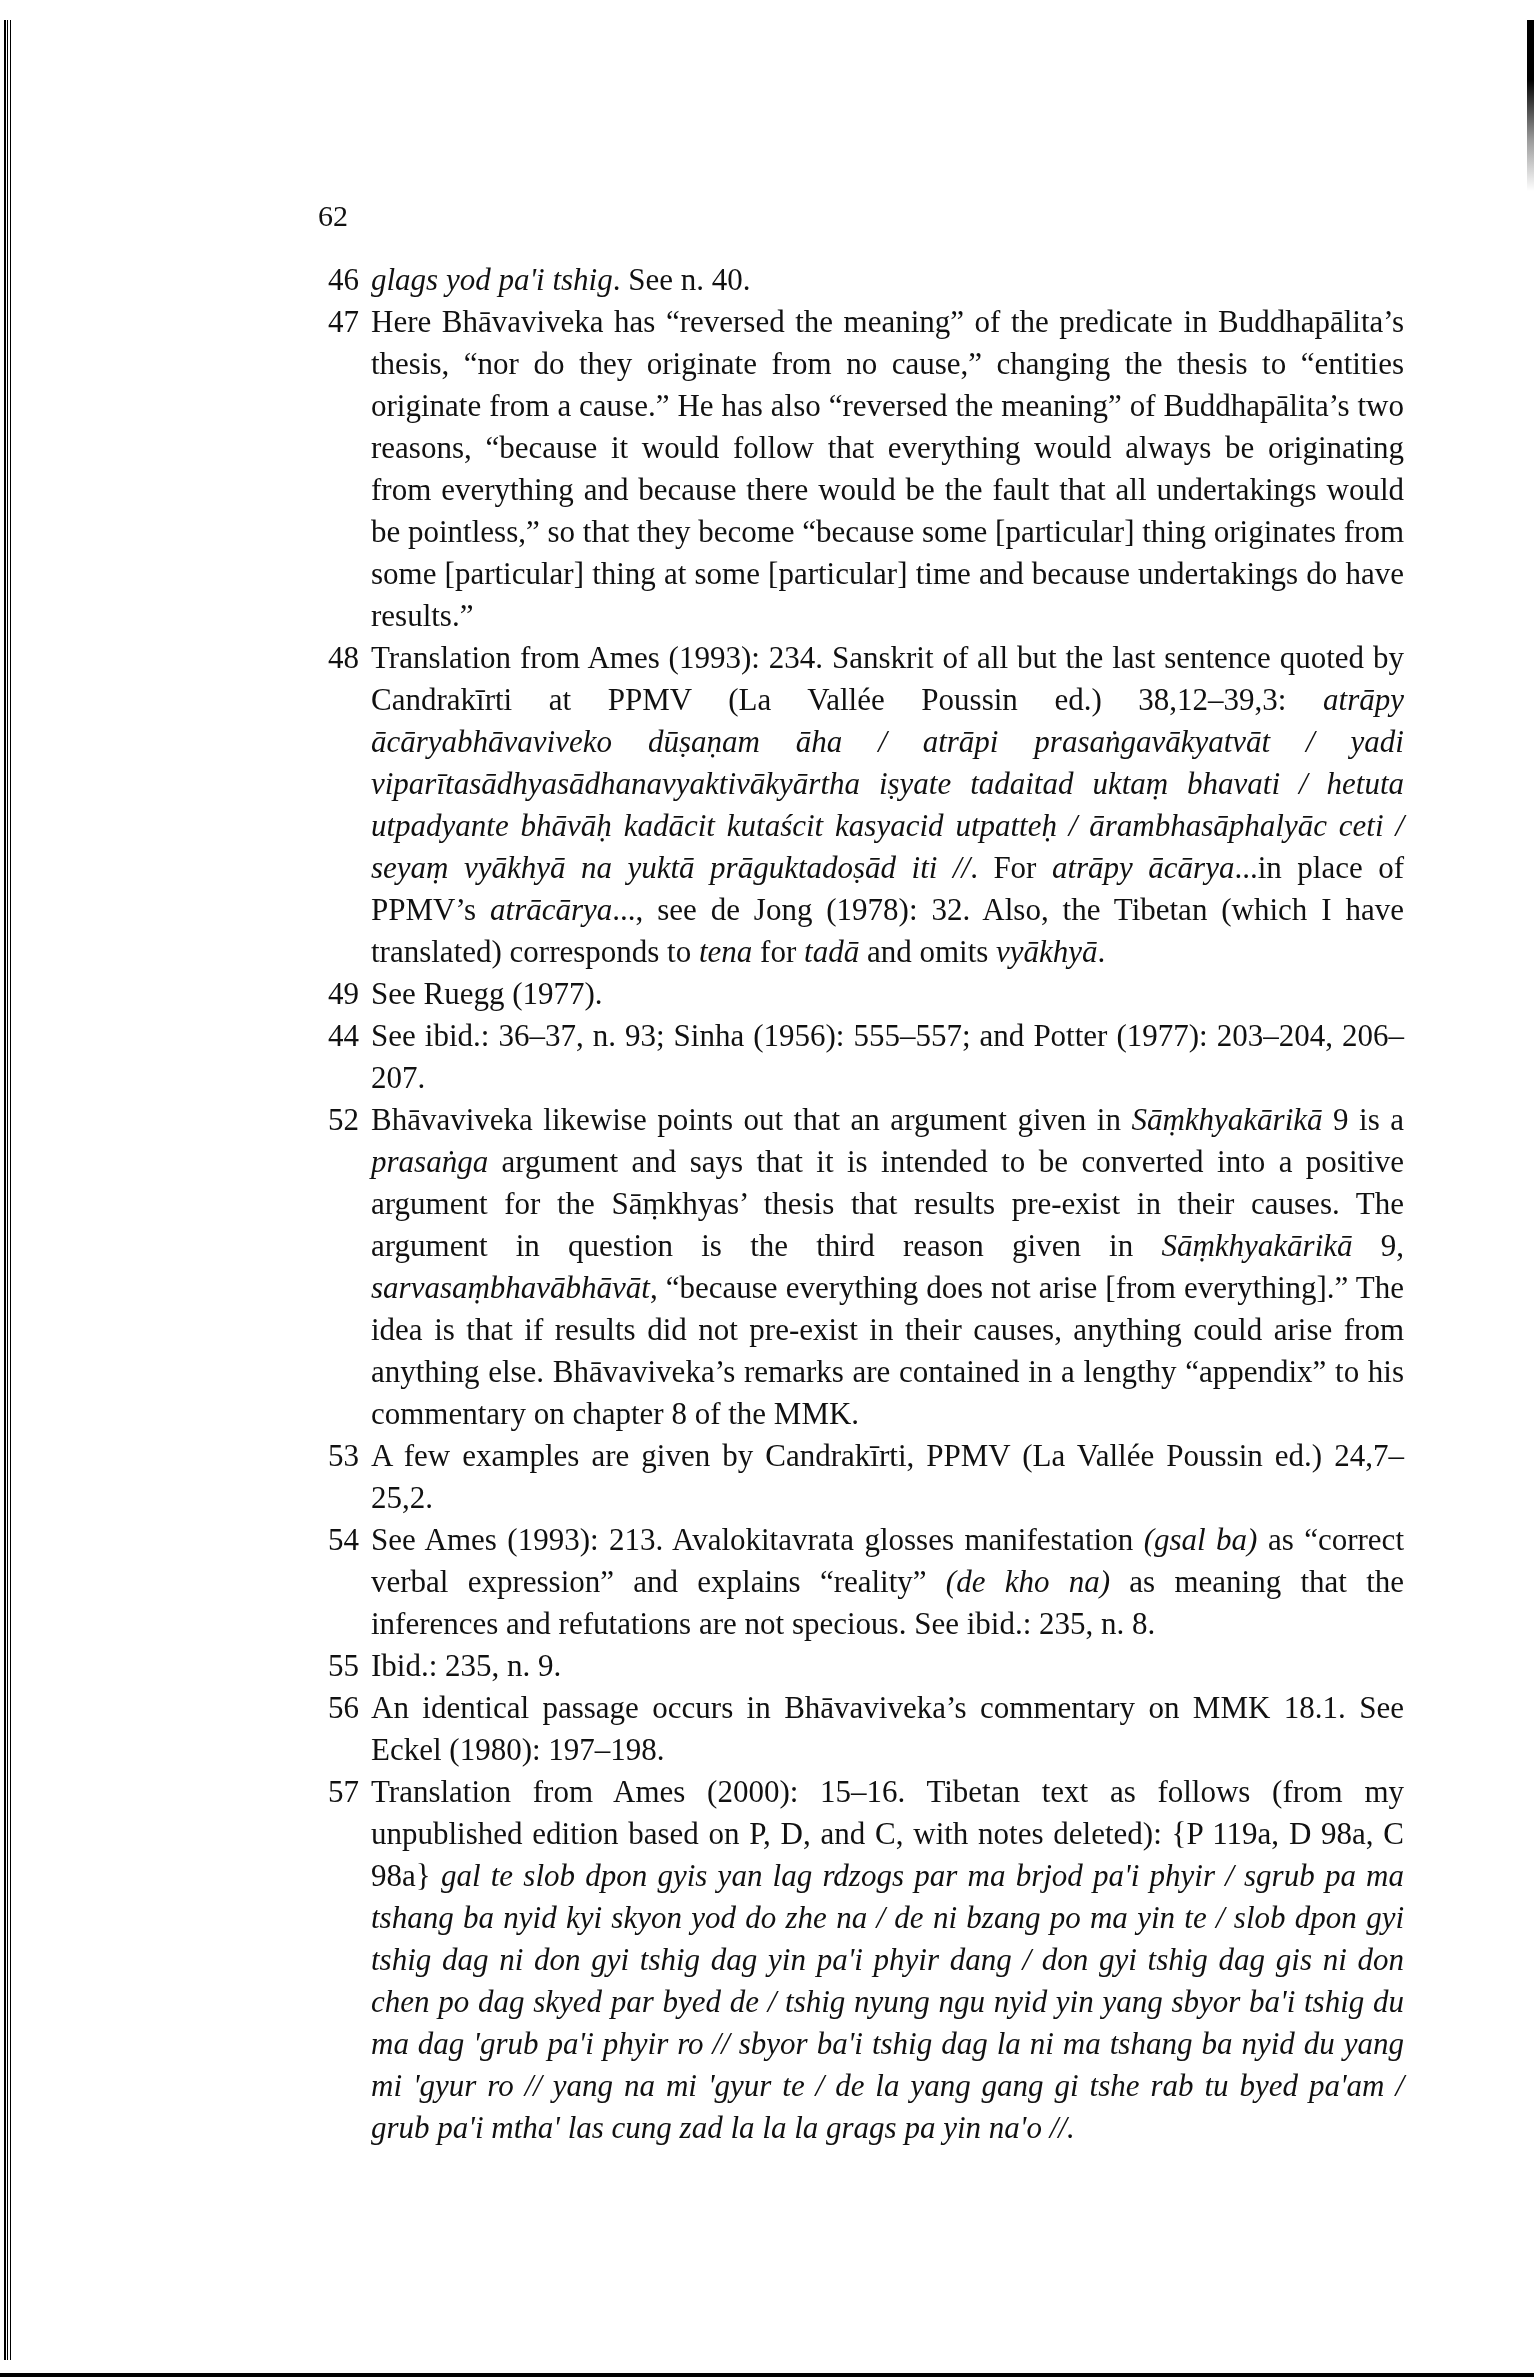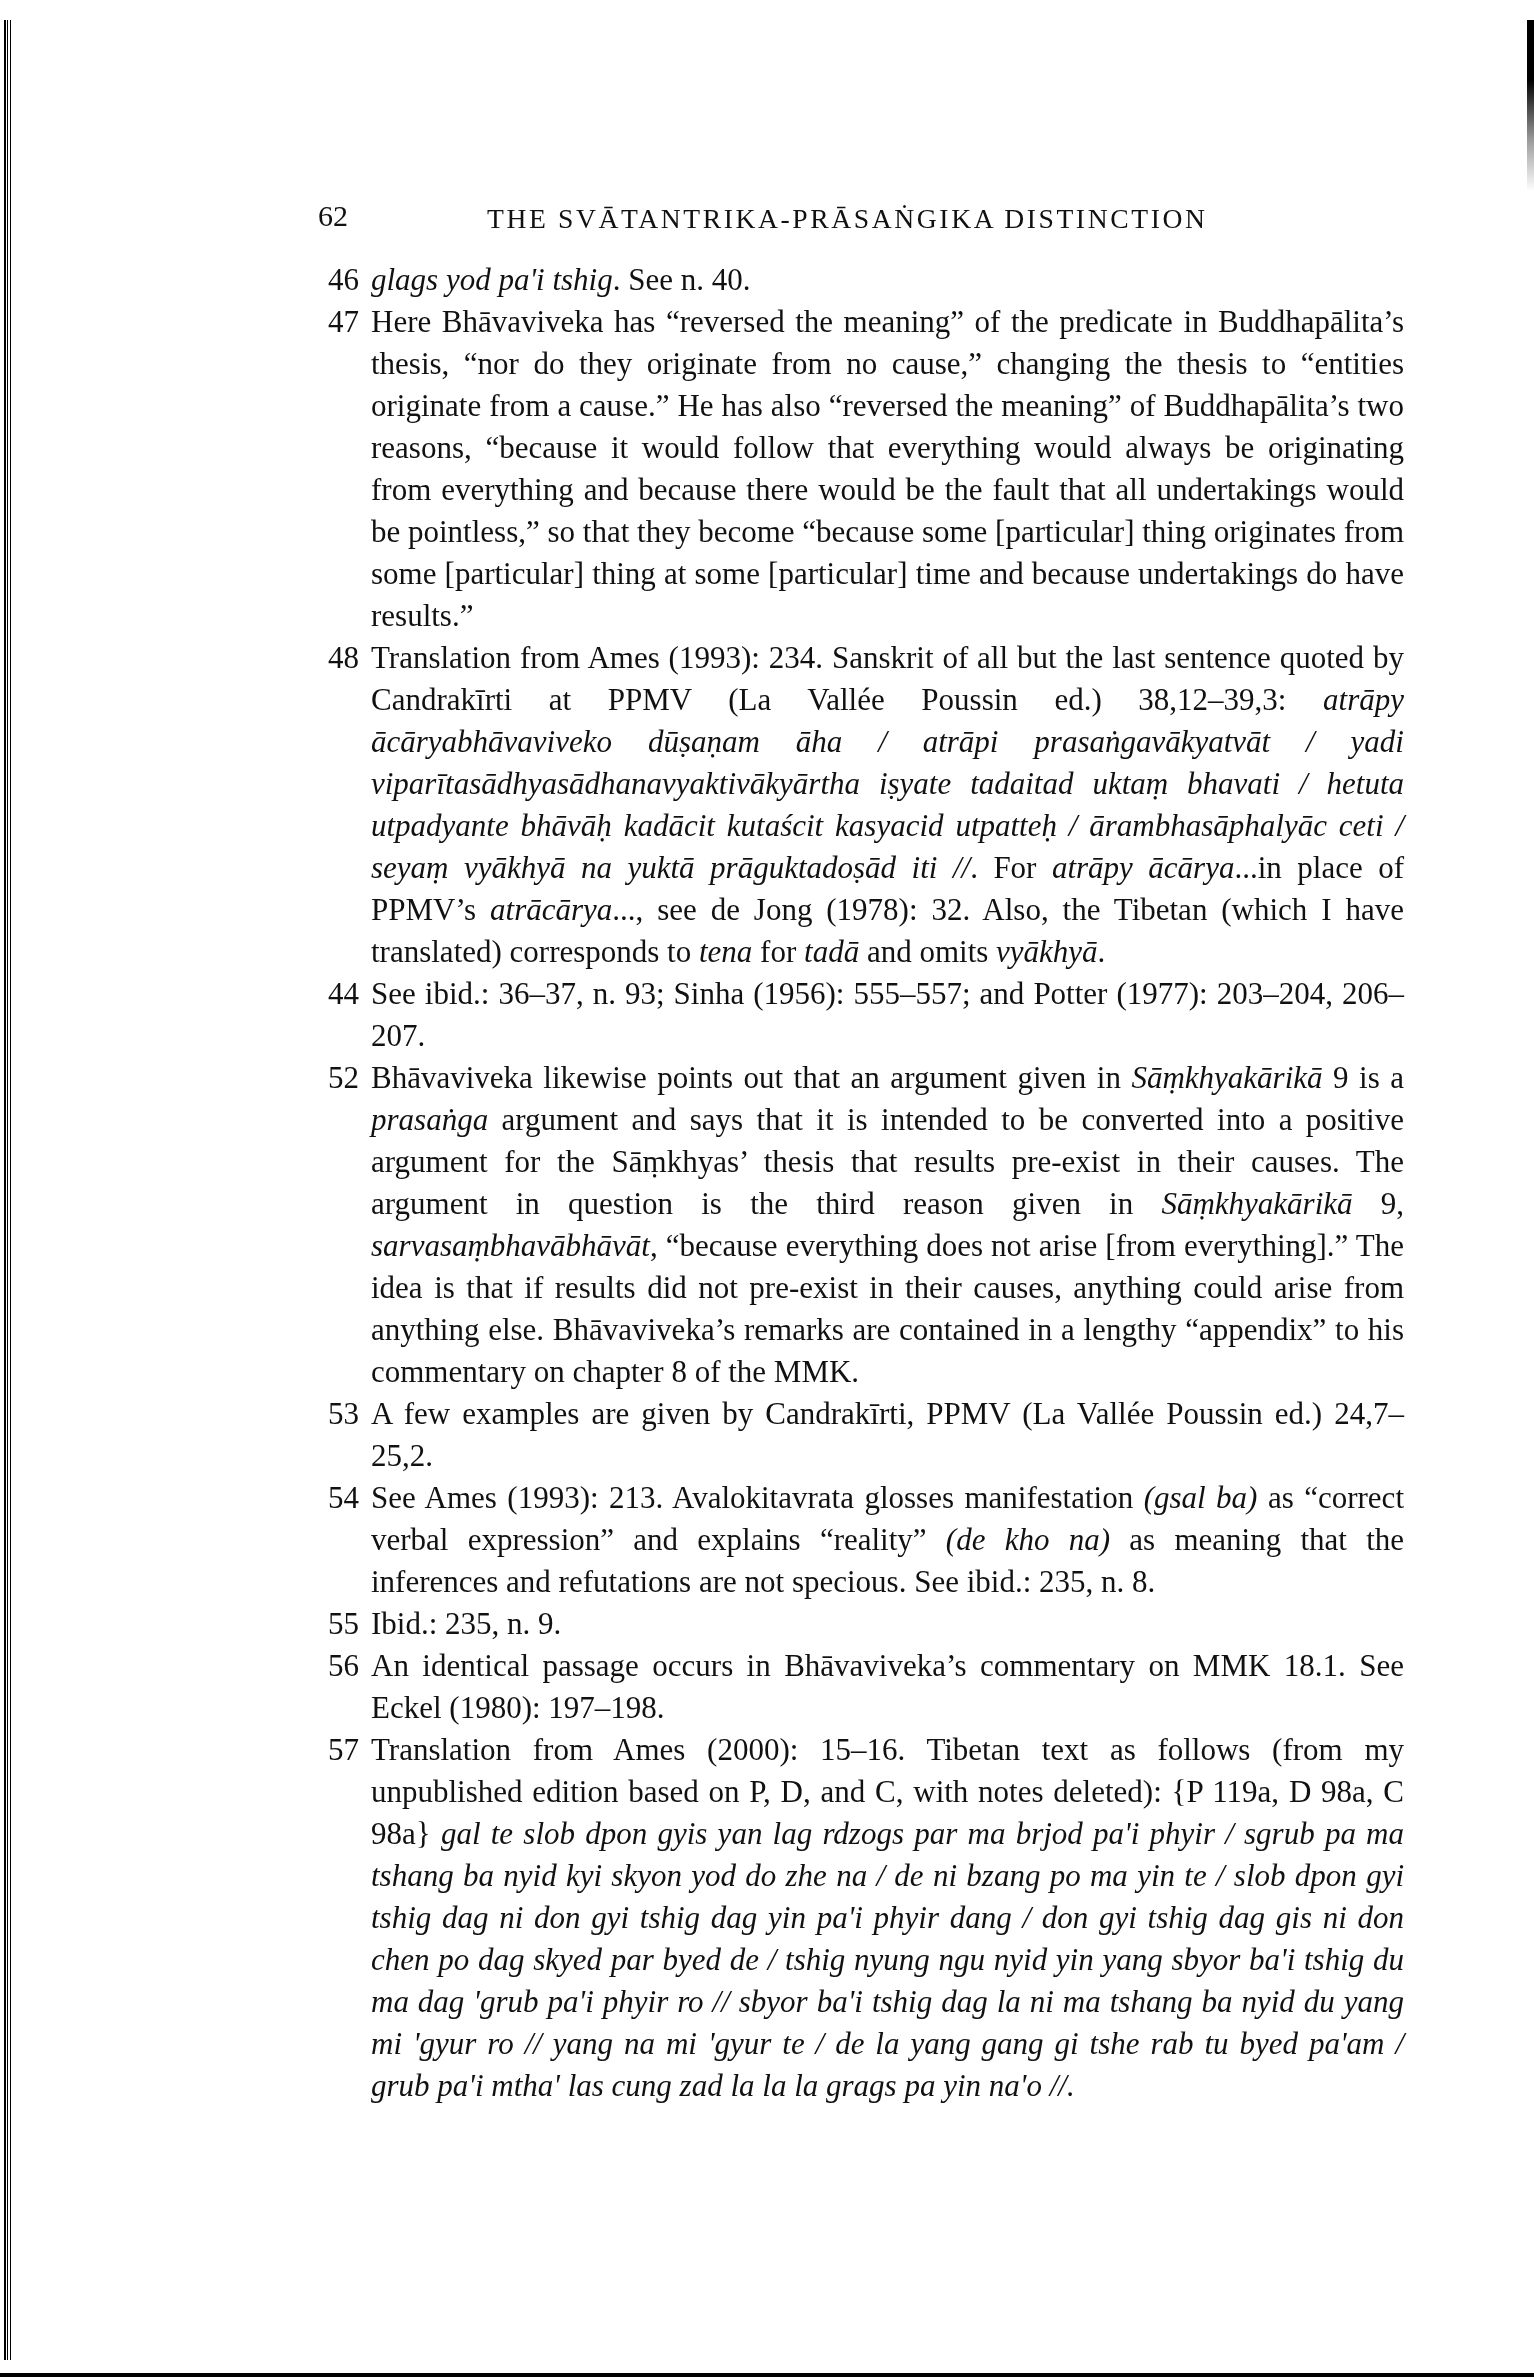--- a/index.html
+++ b/index.html
@@ -89,35 +89,38 @@
   </style>
 </head>
 <body>
 
 <div class="binding-edge"></div>
 <div class="edge-shadow"></div>
 <div class="bottom-bar"></div>
 
 <header class="running-head">
   <span class="page-number">62</span>
-  <span class="running-title">THE SVĀTANTRIKA-PRĀSAṄGIKA DISTINCTION</span>
 </header>
 
 <section class="notes">
   <div class="note">
     <span class="note-num">46</span>
     <span class="note-text"><i>glags yod pa'i tshig</i><span>. See n. 40.</span></span>
   </div>
   <div class="note">
     <span class="note-num">47</span>
     <span class="note-text"><span>Here Bhāvaviveka has “reversed the meaning” of the predicate in Buddhapālita’s thesis, “nor do they originate from no cause,” changing the thesis to “entities originate from a cause.” He has also “reversed the meaning” of Buddhapālita’s two reasons, “because it would follow that everything would always be originating from everything and because there would be the fault that all undertakings would be pointless,” so that they become “because some [particular] thing originates from some [particular] thing at some [particular] time and because undertakings do have results.”</span></span>
   </div>
   <div class="note">
     <span class="note-num">48</span>
     <span class="note-text"><span>Translation from Ames (1993): 234. Sanskrit of all but the last sentence quoted by Candrakīrti at PPMV (La Vallée Poussin ed.) 38,12–39,3: </span><i>atrāpy ācāryabhāvaviveko dūṣaṇam āha / atrāpi prasaṅgavākyatvāt / yadi viparītasādhyasādhanavyaktivākyārtha iṣyate tadaitad uktaṃ bhavati / hetuta utpadyante bhāvāḥ kadācit kutaścit kasyacid utpatteḥ / ārambhasāphalyāc ceti / seyaṃ vyākhyā na yuktā prāguktadoṣād iti //</i><span>. For </span><i>atrāpy ācārya</i><span>...in place of PPMV’s </span><i>atrācārya</i><span>..., see de Jong (1978): 32. Also, the Tibetan (which I have translated) corresponds to </span><i>tena</i><span> for </span><i>tadā</i><span> and omits </span><i>vyākhyā</i><span>.</span></span>
+  </div>
+  <div class="note">
+    <span class="note-num">49</span>
+    <span class="note-text"><span>See Ruegg (1977).</span></span>
   </div>
   <div class="note">
     <span class="note-num">44</span>
     <span class="note-text"><span>See ibid.: 36–37, n. 93; Sinha (1956): 555–557; and Potter (1977): 203–204, 206–207.</span></span>
   </div>
   <div class="note">
     <span class="note-num">52</span>
     <span class="note-text"><span>Bhāvaviveka likewise points out that an argument given in </span><i>Sāṃkhyakārikā</i><span> 9 is a </span><i>prasaṅga</i><span> argument and says that it is intended to be converted into a positive argument for the Sāṃkhyas’ thesis that results pre-exist in their causes. The argument in question is the third reason given in </span><i>Sāṃkhyakārikā</i><span> 9, </span><i>sarvasaṃbhavābhāvāt</i><span>, “because everything does not arise [from everything].” The idea is that if results did not pre-exist in their causes, anything could arise from anything else. Bhāvaviveka’s remarks are contained in a lengthy “appendix” to his commentary on chapter 8 of the MMK.</span></span>
   </div>
   <div class="note">

